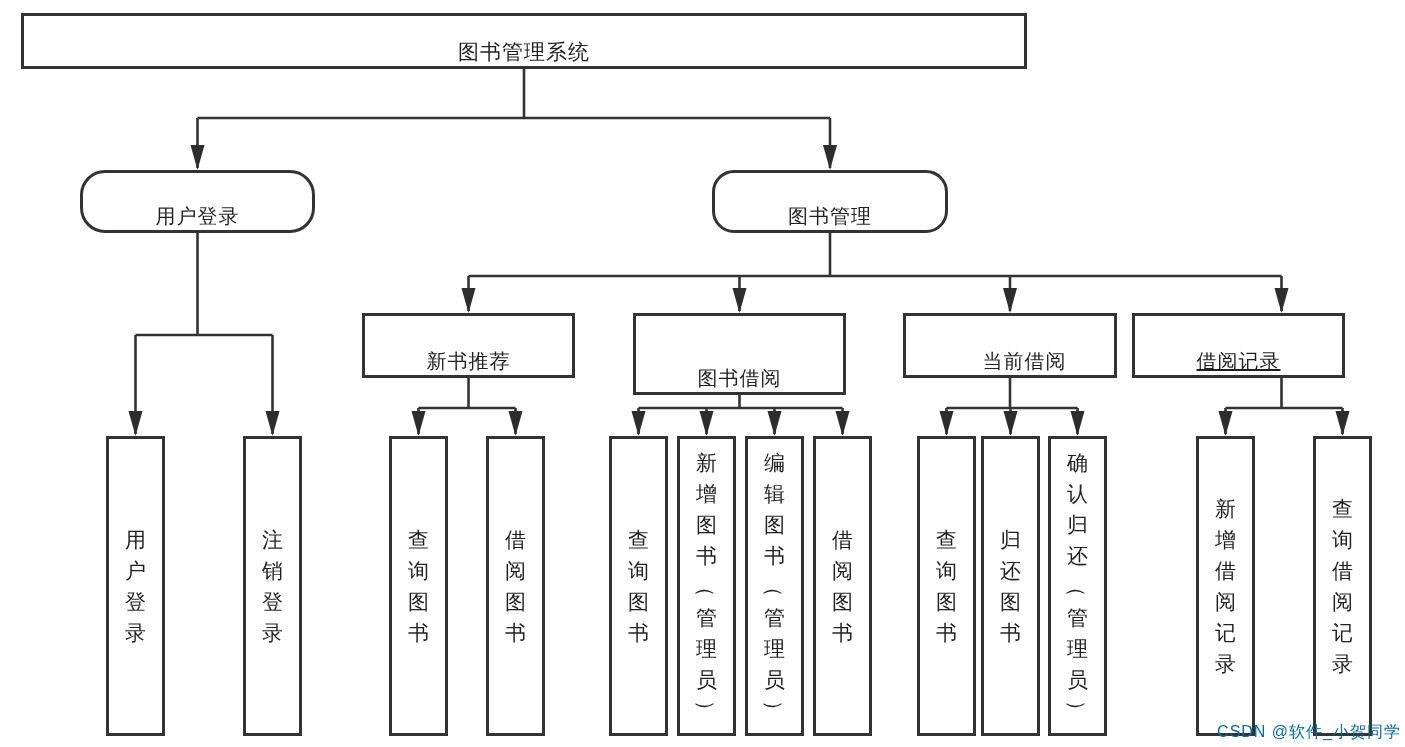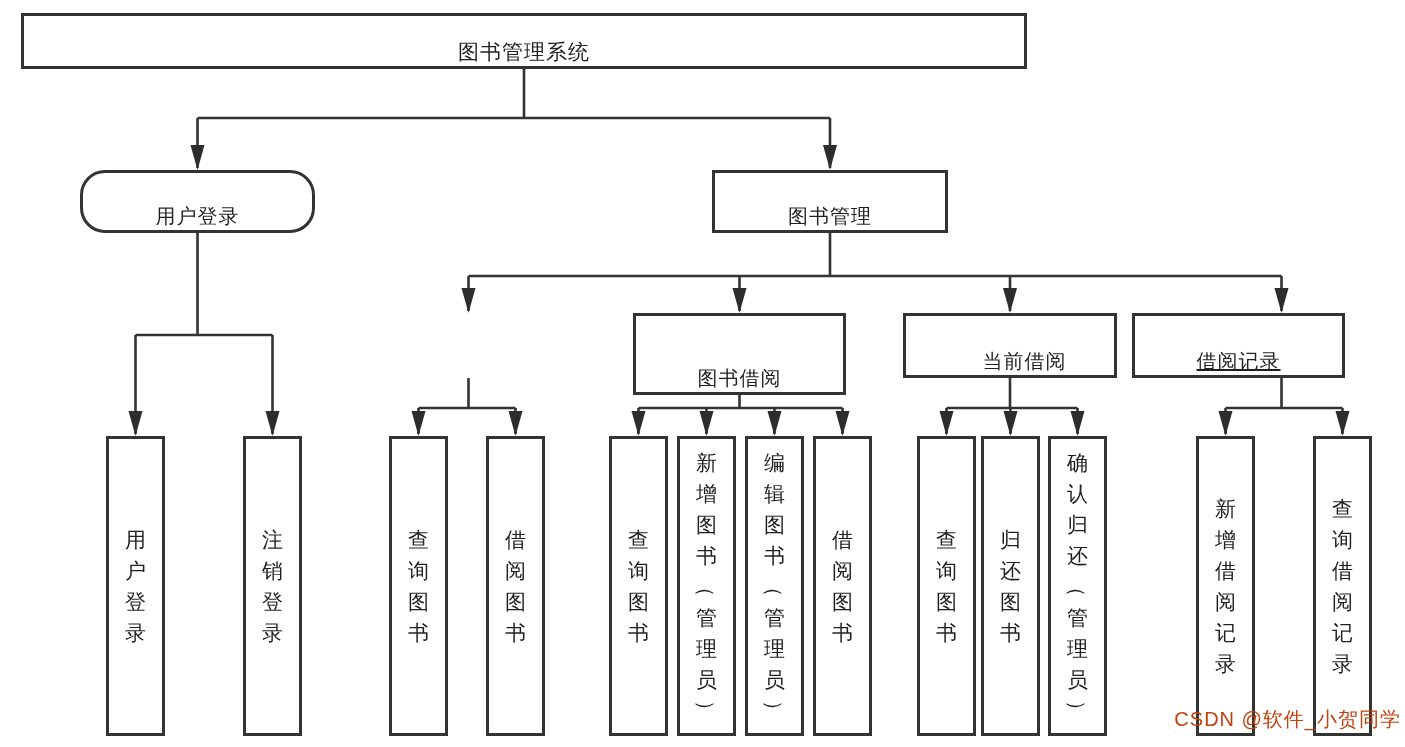--- a/index.html
+++ b/index.html
@@ -42,24 +42,24 @@
     height: 31px;
     line-height: 31px;
     width: 100%;
     text-align: center;
     font-size: 21px;
   }
   .vchar.rot { transform: rotate(90deg); }
   .watermark {
     position: absolute;
     right: 4px;
-    bottom: 14px;
+    bottom: 4px;
     z-index: 3;
-    font-size: 20px;
-    color: #c2410c;
+    font-size: 16px;
+    color: #0369a1;
     letter-spacing: 1px;
     white-space: nowrap;
   }
 </style>
 </head>
 <body>
 
 <div class="canvas">
 
   <svg class="connectors" viewBox="0 0 1405 747" xmlns="http://www.w3.org/2000/svg">
@@ -98,24 +98,27 @@
     <polygon points="1335.5,411 1349.5,411 1342.5,436"></polygon>
   </svg>
 
   <div class="box root" style="left:21px; top:13px; width:1006px; height:56px;">
     <span>图书管理系统</span>
   </div>
 
   <div class="box" style="left:80px; top:170px; width:235px; height:63px;border-radius:25px;">
     <span>用户登录</span>
   </div>
-  <div class="box" style="left:712px; top:170px; width:236px; height:63px;">
+  <div class="box" style="left:712px; top:170px; width:236px; height:63px;border-radius:22px;">
     <span>图书管理</span>
   </div>
 
+  <div class="box" style="left:362px; top:313px; width:213px; height:65px;">
+    <span>新书推荐</span>
+  </div>
   <div class="box" style="left:633px; top:313px; width:213px; height:82px;">
     <span>图书借阅</span>
   </div>
   <div class="box" style="left:903px; top:313px; width:214px; height:65px;padding-left:29px;">
     <span>当前借阅</span>
   </div>
   <div class="box" style="left:1132px; top:313px; width:213px; height:65px;text-decoration:underline;">
     <span>借阅记录</span>
   </div>
 

